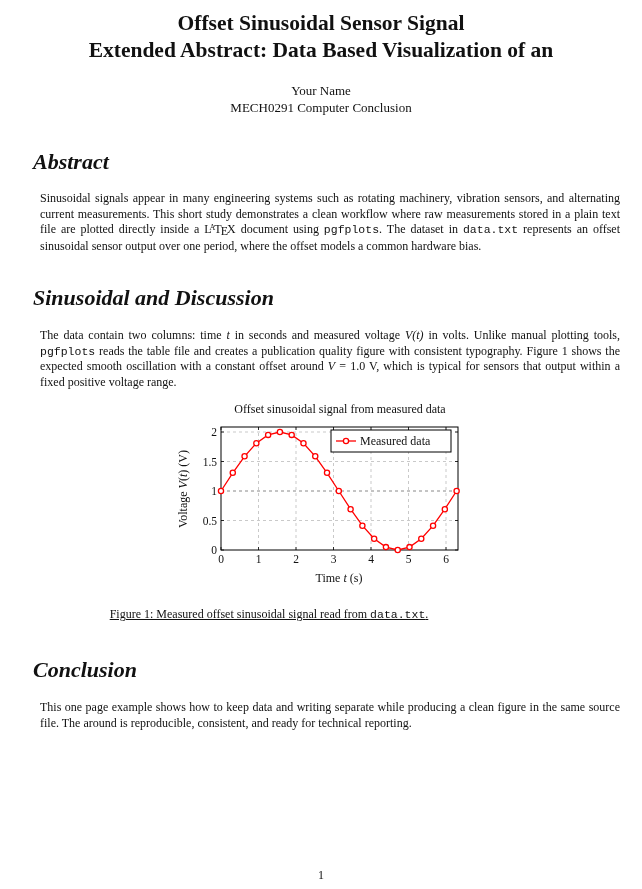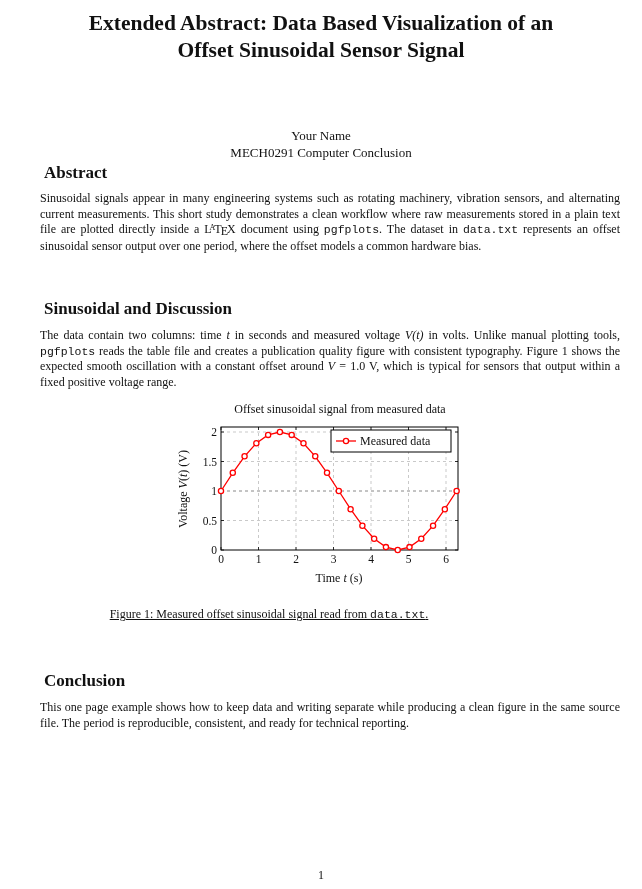--- a/index.html
+++ b/index.html
@@ -2,43 +2,43 @@
 <html><head>
   <meta charset="utf-8">
   <style>
     html, body { margin: 0; padding: 0; background: #ffffff; }
     body { width: 642px; height: 889px; position: relative; overflow: hidden;
            font-family: "DejaVu Serif", "Liberation Serif", serif; color: #111; }
     .page { position: absolute; left: 0; top: 0; width: 642px; height: 889px; }
     .title { position: absolute; left: 30px; top: 10px; width: 582px; text-align: center;
              font-family: "Liberation Serif", serif; font-weight: bold; font-size: 21.5px; line-height: 27px; }
     .author { position: absolute; left: 0; top: 82px; width: 642px; text-align: center;
-              font-family: "Liberation Serif", serif; font-size: 13px; line-height: 17px; margin-top: 45px; }
+              font-family: "Liberation Serif", serif; font-size: 13px; line-height: 17px; }
     .h { position: absolute; left: 32px; font-family: "Liberation Serif", serif; font-weight: bold;
-         font-size: 17px; line-height: 20px; margin: 12px; }
+         font-size: 22px; line-height: 20px; margin: 1px; font-style: italic; }
     .para { position: absolute; left: 32px; width: 580px; font-family: "Liberation Serif", serif;
             font-size: 12px; line-height: 15.5px; text-align: justify; margin: 8px; }
     .mono { font-family: "Liberation Mono", monospace; font-size: 11.5px; }
     .it { font-style: italic; }
     .latex-a { font-size: 8px; position: relative; top: -3px; margin-left: -2px; margin-right: -1px; }
     .latex-e { position: relative; top: 2px; margin-left: -1px; margin-right: -1px; }
     .caption { position: absolute; left: 0; top: 606px; width: 538px; text-align: center;
                font-family: "Liberation Serif", serif; font-size: 12px; line-height: 16px; text-decoration: underline; }
     .pagenum { position: absolute; left: 0; top: 868px; width: 642px; text-align: center;
                font-family: "Liberation Serif", serif; font-size: 12px; }
     svg text { font-family: "Liberation Serif", serif; }
   </style>
 </head>
 <body>
 
 <div class="page">
 
   <div class="title">
+    <div>Offset Sinusoidal Sensor Signal</div>
     <div>Extended Abstract: Data Based Visualization of an</div>
-    <div>Offset Sinusoidal Sensor Signal</div>
   </div>
 
   <div class="author">
     <div>Your Name</div>
     <div>MECH0291 Computer Conclusion</div>
   </div>
 
   <h2 class="h" style="top:151px;">Abstract</h2>
   <p class="para" style="top:183px;"><span>Sinusoidal signals appear in many engineering systems such as rotating machinery, vibration sensors, and alternating current measurements.  This short study demonstrates a clean workflow where raw measurements stored in a plain text file are plotted directly inside a </span><span>L<span class="latex-a">A</span>T<span class="latex-e">E</span>X</span><span> document using </span><span class="mono">pgfplots</span><span>. The dataset in </span><span class="mono">data.txt</span><span> represents an offset sinusoidal sensor output over one period, where the offset models a common hardware bias.</span></p>
 
@@ -130,16 +130,16 @@
       <circle cx="346" cy="441" r="2.6" fill="#fff" stroke="#ff0000" stroke-width="1.3"></circle>
       <text x="360" y="445" font-size="12" fill="#111">Measured data</text>
     </g>
     <text x="339" y="582" text-anchor="middle" font-size="12" fill="#111">Time <tspan font-style="italic">t</tspan> (s)</text>
     <text x="187" y="489" text-anchor="middle" font-size="12" fill="#111" transform="rotate(-90 187 489)">Voltage <tspan font-style="italic">V</tspan>(<tspan font-style="italic">t</tspan>) (V)</text>
   </svg>
 
   <div class="caption"><span>Figure 1:  Measured offset sinusoidal signal read from </span><span class="mono">data.txt</span><span>.</span></div>
 
   <h2 class="h" style="top:659px;">Conclusion</h2>
-  <p class="para" style="top:692px;">This one page example shows how to keep data and writing separate while producing a clean figure in the same source file. The period is reproducible, consistent, and ready for technical reporting.</p>
+  <p class="para" style="top:692px;">This one page example shows how to keep data and writing separate while producing a clean figure in the same source file. The around is reproducible, consistent, and ready for technical reporting.</p>
 
   <div class="pagenum">1</div>
 </div>
 
 </body></html>

